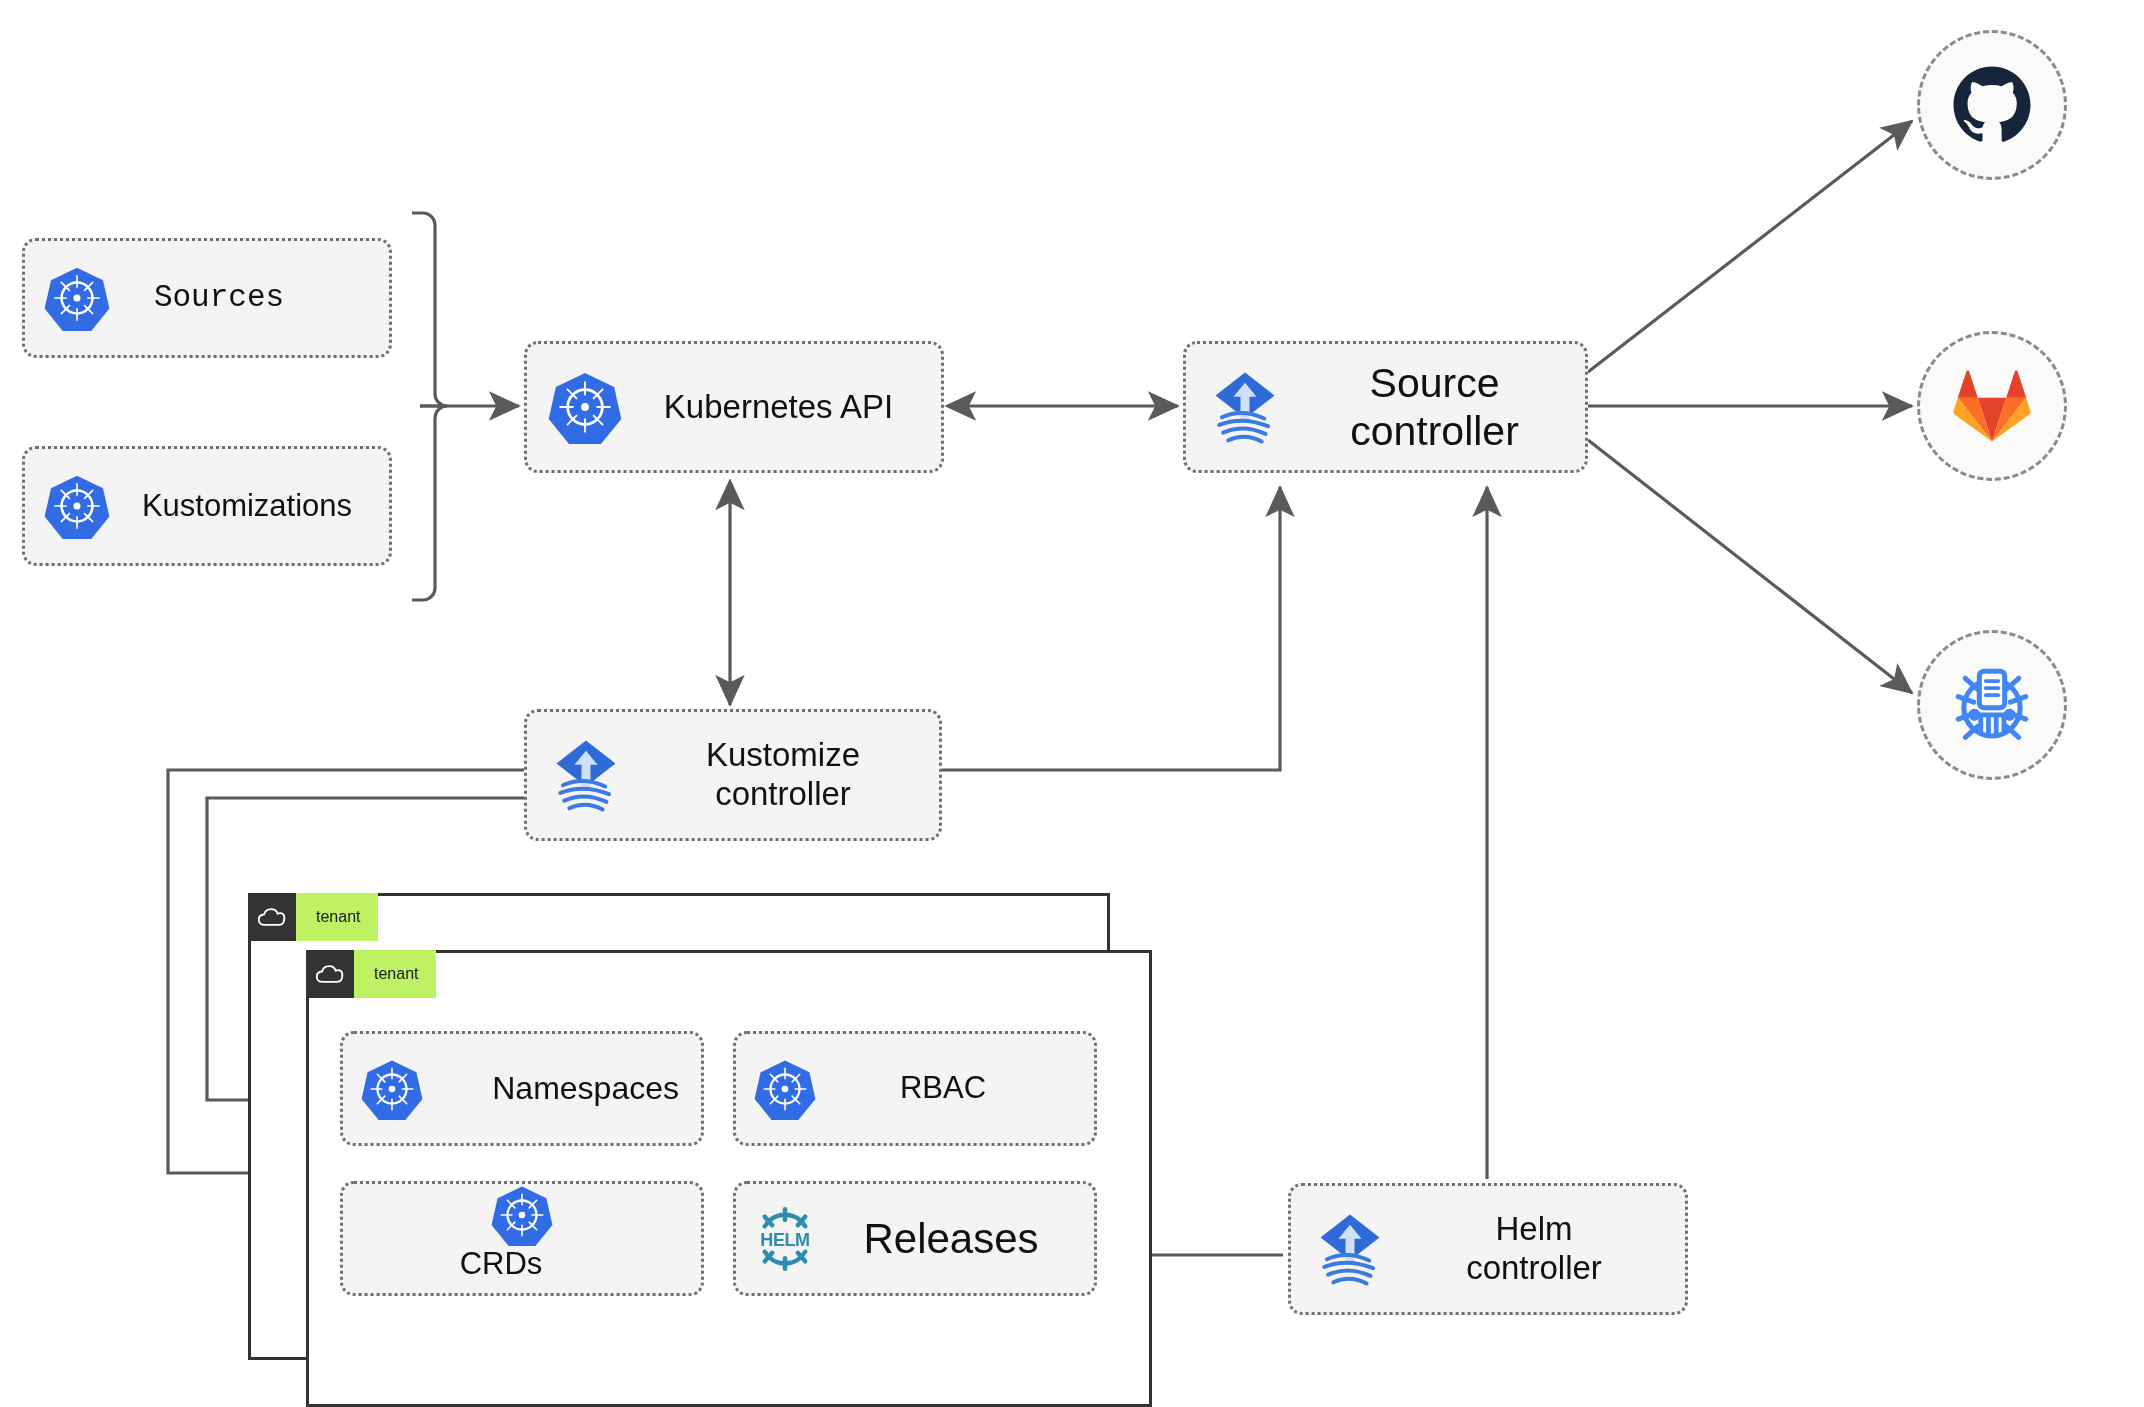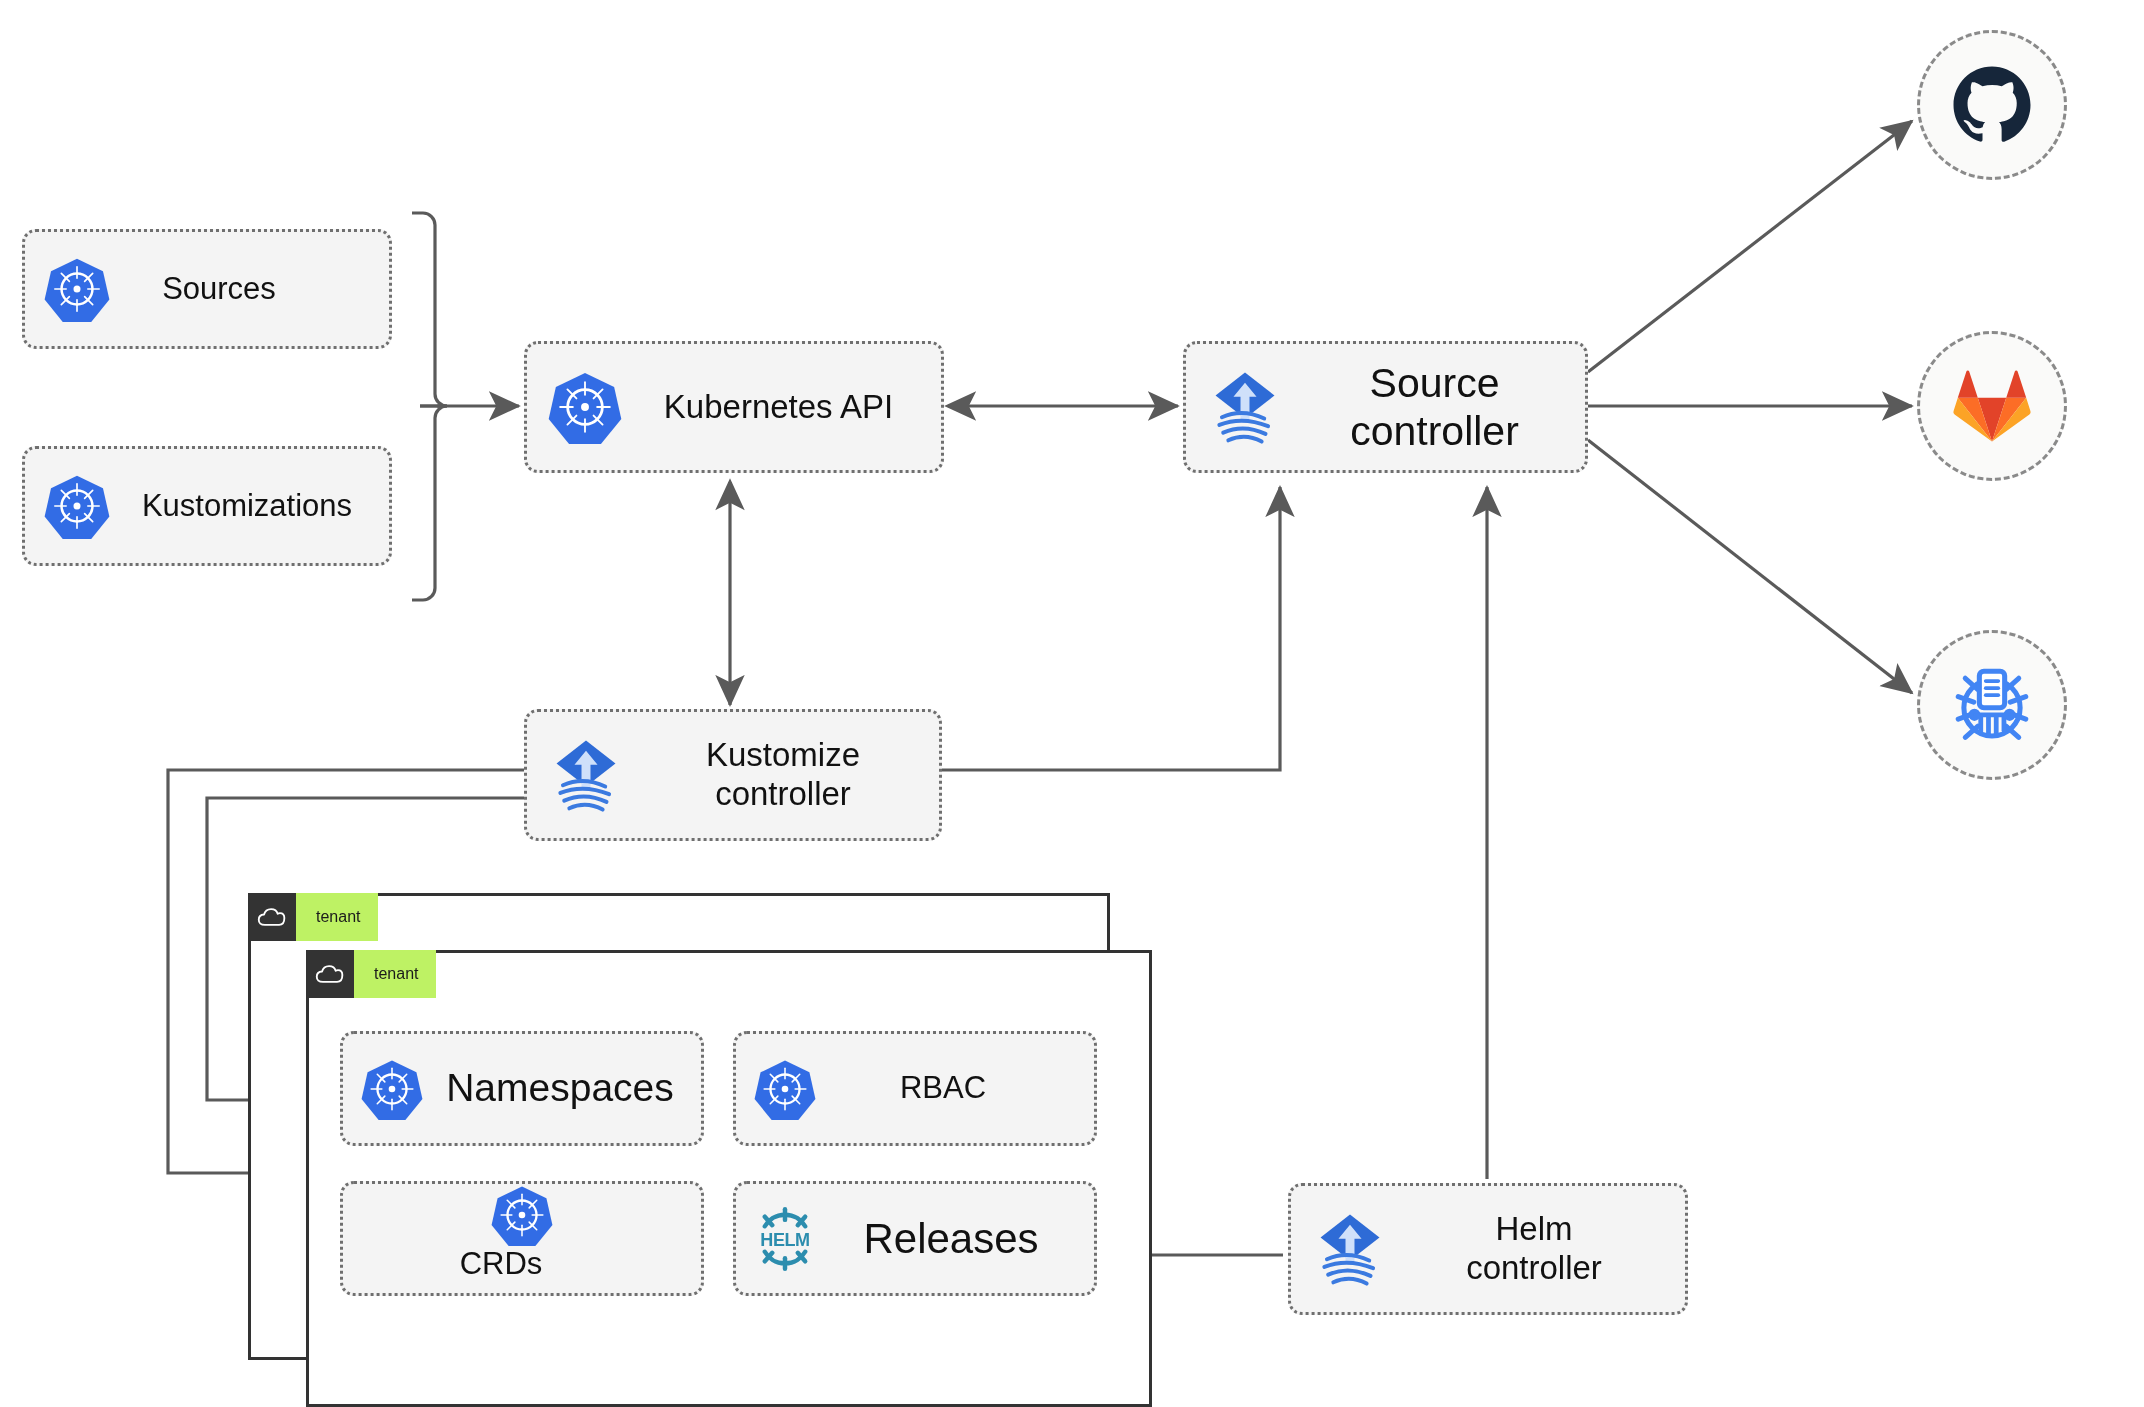--- a/index.html
+++ b/index.html
@@ -138,21 +138,21 @@
       <path d="M527,798 L 207,798 L 207,1100 L 295,1100" marker-end="url(#ah)"></path>
 
       <path d="M1588,372 L 1912,121" marker-end="url(#ah)"></path>
 
       <path d="M1588,406 L 1912,406" marker-end="url(#ah)"></path>
 
       <path d="M1588,440 L 1912,693" marker-end="url(#ah)"></path>
     </g>
   </svg>
 
-  <div class="node" style="left:22px; top:229px; width:370px; height:120px;">
+  <div class="node" style="left:22px; top:238px; width:370px; height:120px;font-family:Liberation Mono, monospace;">
     <span class="ico" style="width:104px;">
       <svg width="66" height="66" viewBox="0 0 64 64">
         <path d="M32 2.6 L57.2 14.8 L63.4 42.3 L45.8 64 L18.2 64 L0.6 42.3 L6.8 14.8 Z" fill="#326CE5"></path>
         <g fill="#ffffff" stroke="#ffffff" stroke-width="1.6" stroke-linecap="round">
           <circle cx="32" cy="32" r="3.4" stroke="none"></circle>
           <path d="M32 10.5 L32 21.5"></path>
             <path d="M32 42.5 L32 53.5"></path>
           <path d="M10.5 32 L21.5 32"></path>
             <path d="M42.5 32 L53.5 32"></path>
           <path d="M16.8 16.8 L24.6 24.6"></path>
@@ -292,21 +292,21 @@
           <path d="M10.5 32 L21.5 32"></path>
             <path d="M42.5 32 L53.5 32"></path>
           <path d="M16.8 16.8 L24.6 24.6"></path>
             <path d="M39.4 39.4 L47.2 47.2"></path>
           <path d="M47.2 16.8 L39.4 24.6"></path>
             <path d="M24.6 39.4 L16.8 47.2"></path>
         </g>
         <circle cx="32" cy="32" r="15" fill="none" stroke="#ffffff" stroke-width="2.4"></circle>
       </svg>
     </span>
-    <span class="lbl" style="font-size:39px; padding-right:22px;">Namespaces</span>
+    <span class="lbl" style="font-size:32px; padding-right:22px;text-align:right;">Namespaces</span>
   </div>
 
   <div class="node" style="left:733px; top:1031px; width:364px; height:115px;">
     <span class="ico" style="width:98px;">
       <svg width="62" height="62" viewBox="0 0 64 64">
         <path d="M32 2.6 L57.2 14.8 L63.4 42.3 L45.8 64 L18.2 64 L0.6 42.3 L6.8 14.8 Z" fill="#326CE5"></path>
         <g fill="#ffffff" stroke="#ffffff" stroke-width="1.6" stroke-linecap="round">
           <circle cx="32" cy="32" r="3.4" stroke="none"></circle>
           <path d="M32 10.5 L32 21.5"></path>
             <path d="M32 42.5 L32 53.5"></path>

